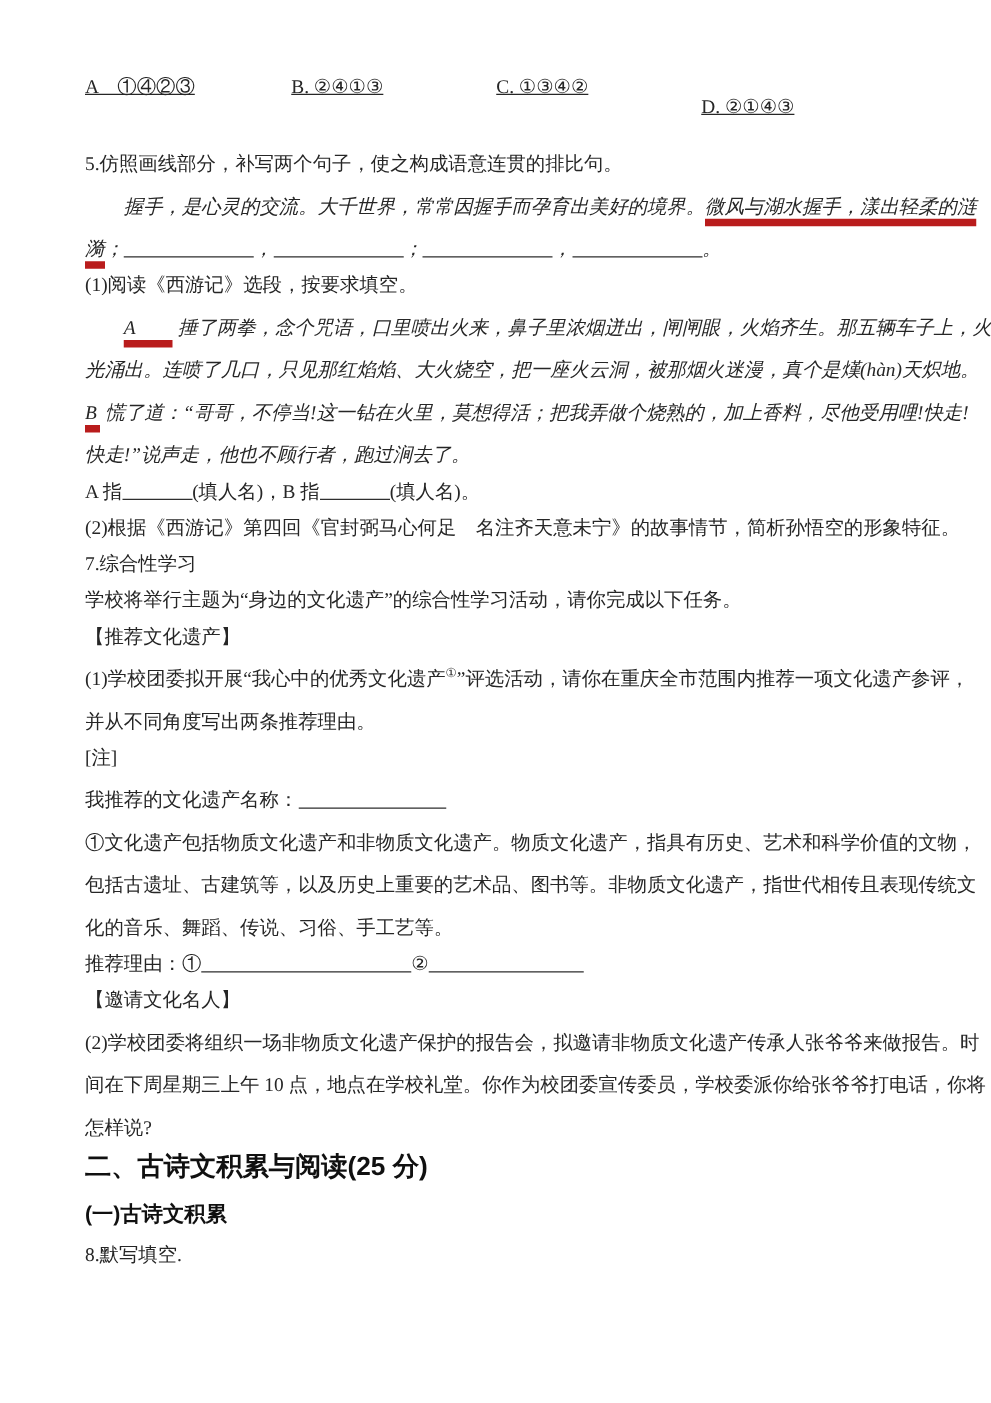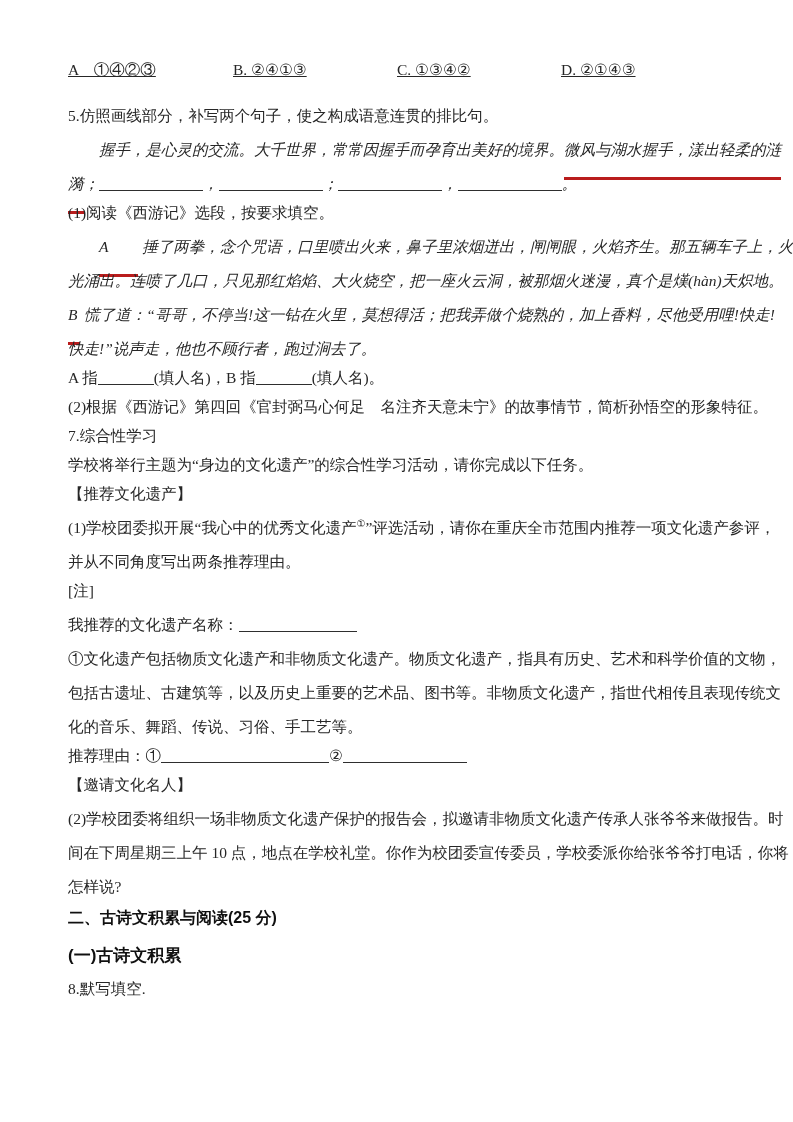--- a/index.html
+++ b/index.html
@@ -9,32 +9,32 @@
     font-size:15.5px;box-sizing:border-box;
     padding:59px 56px 0 68px;overflow:hidden;margin:0 auto;
   }
   .block{margin-bottom:8px;}
   .block.gm{margin-bottom:13px;}
   .block.gxl{margin-bottom:25px;}
   .line{line-height:21px;margin-bottom:13px;white-space:nowrap;}
   .line:last-child{margin-bottom:0;}
   .ind{padding-left:31px;}
   .kai .line{font-style:italic;}
-  .u{border-bottom:3px solid #b91c1c;padding-bottom:19px;}
+  .u{border-bottom:6px solid #b91c1c;padding-bottom:1px;}
   .blank{display:inline-block;border-bottom:1px solid #2e2e2e;height:13px;vertical-align:-2px;}
   .sup{vertical-align:super;font-size:10px;line-height:0;font-style:normal;}
   .h1, .h2{font-family:"Liberation Sans","DejaVu Sans",sans-serif;font-weight:bold;color:#101010;}
   .h1{margin-bottom:12px;}
-  .h1 .line{line-height:26px;font-size:16px;}
+  .h1 .line{line-height:26px;font-size:21px;}
   .h2{margin-bottom:10px;}
   .h2 .line{line-height:25px;font-size:17px;}
   .opts{display:flex;}
   .opt{width:164px;flex:0 0 auto;text-decoration:underline;}
   .opt:first-child{width:165px;}
-  .opt:last-child{width:auto;}
+  .opt:last-child{width:auto;margin-top:16px;}
 </style>
 </head>
 <body>
 
 <div class="page">
   <div id="doc">
       <div class="block gxl">
         <div class="line opts">
           <span class="opt">A　①④②③</span>
           <span class="opt">B. ②④①③</span>

